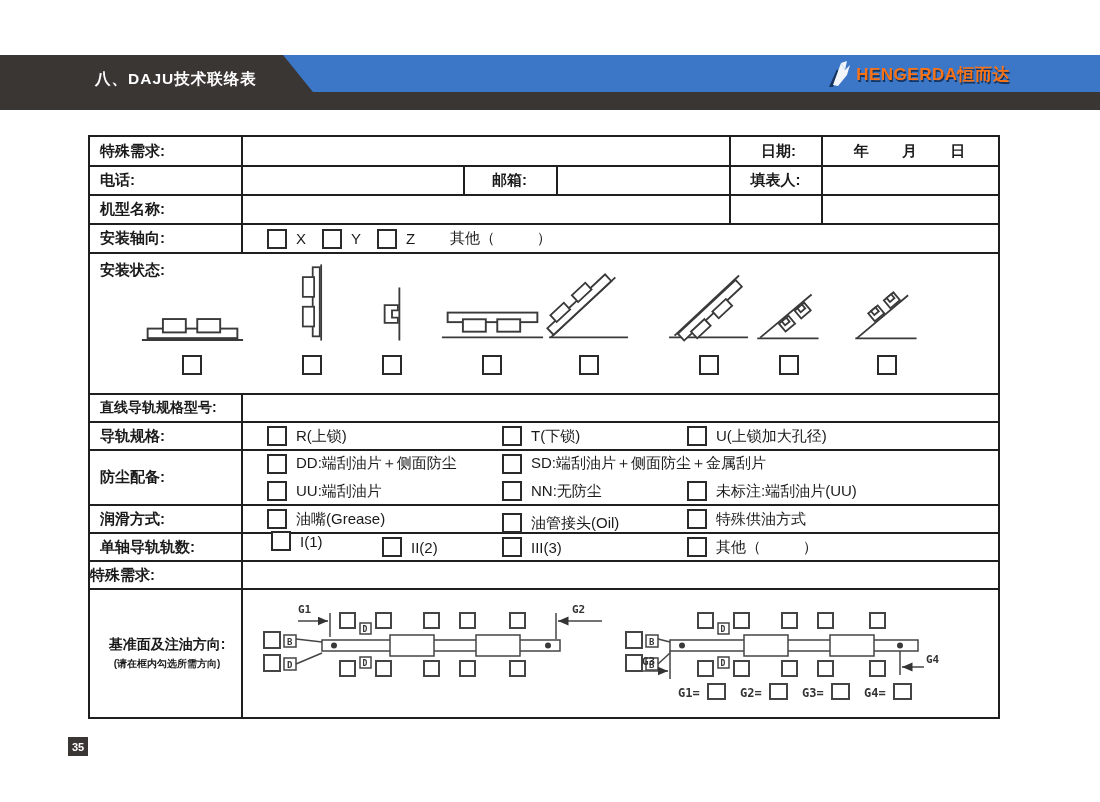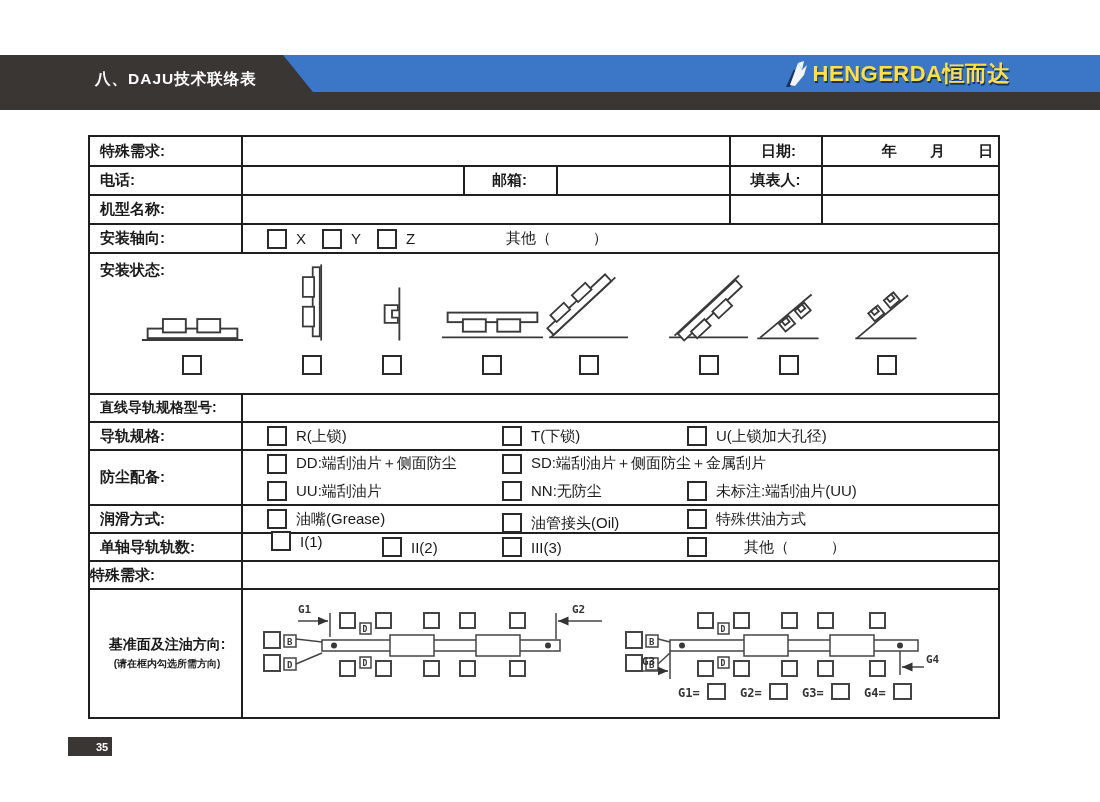--- a/index.html
+++ b/index.html
@@ -4,42 +4,42 @@
 <style>
   html,body{margin:0;padding:0;background:#fff;}
   .sheet{position:relative;width:1100px;height:802px;background:#fff;overflow:hidden;
          font-family:"Liberation Sans","DejaVu Sans",sans-serif;color:#1a1a1a;}
   
   .hdr{position:absolute;left:0;top:55px;width:1100px;height:55px;background:#3a3634;}
   .hdr-blue{position:absolute;left:0;top:0;width:1100px;height:37px;background:#3c77c7;
             clip-path:polygon(283px 0,1100px 0,1100px 37px,313px 37px);}
   .hdr-title{position:absolute;left:95px;top:14px;font-size:15.5px;font-weight:700;color:#fff;letter-spacing:1px;}
   .logo{position:absolute;right:90px;top:5px;height:28px;display:flex;align-items:center;gap:5px;}
-  .logo-text{font-size:22px;font-weight:800;color:#fde047;letter-spacing:.5px;
+  .logo-text{font-size:17px;font-weight:800;color:#f97316;letter-spacing:.5px;
              text-shadow:1px 1.5px 0 #17345f;}
   
   .tbl{position:absolute;left:88px;top:135px;width:908px;height:580px;border:2px solid #1f1f1f;}
   .hl,.vl{position:absolute;background:#1f1f1f;}
   .hl{height:2px;left:0;width:908px;}
   .vl{width:2px;}
   .lbl{position:absolute;font-weight:700;font-size:15px;display:flex;align-items:center;}
   .ctr{justify-content:center;}
-  .pre{white-space:pre;padding-left:28px;}
+  .pre{white-space:pre;}
   .opt{position:absolute;display:flex;align-items:center;gap:9px;font-size:15px;font-weight:500;}
   .cb{width:16px;height:16px;border:2px solid #2a2a2a;background:#fff;flex:none;display:inline-block;}
   .field{position:absolute;}
   .mcol{position:absolute;top:126px;width:110px;height:112px;display:flex;flex-direction:column;
         align-items:center;justify-content:flex-end;}
   .mcol .cb{margin-top:13px;}
   .datum-lbl{position:absolute;left:4px;top:452px;width:146px;height:128px;display:flex;
              flex-direction:column;align-items:center;justify-content:center;text-align:center;}
   .datum-main{font-size:14px;font-weight:700;}
   .datum-sub{font-size:10px;font-weight:700;margin-top:3px;}
   .badge{position:absolute;left:68px;top:737px;width:20px;height:19px;background:#3a3634;color:#fff;
-         font-size:11px;font-weight:700;display:flex;align-items:center;justify-content:center;padding-left:24px;}
+         font-size:11px;font-weight:700;display:flex;align-items:center;justify-content:center;}
   svg text{font-family:"DejaVu Sans Mono",monospace;font-weight:bold;fill:#333;stroke:none;}
 </style>
 </head>
 <body>
 
 <div class="sheet">
 
   <div class="hdr">
     <div class="hdr-blue"></div>
     <div class="hdr-title">八、DAJU技术联络表</div>

